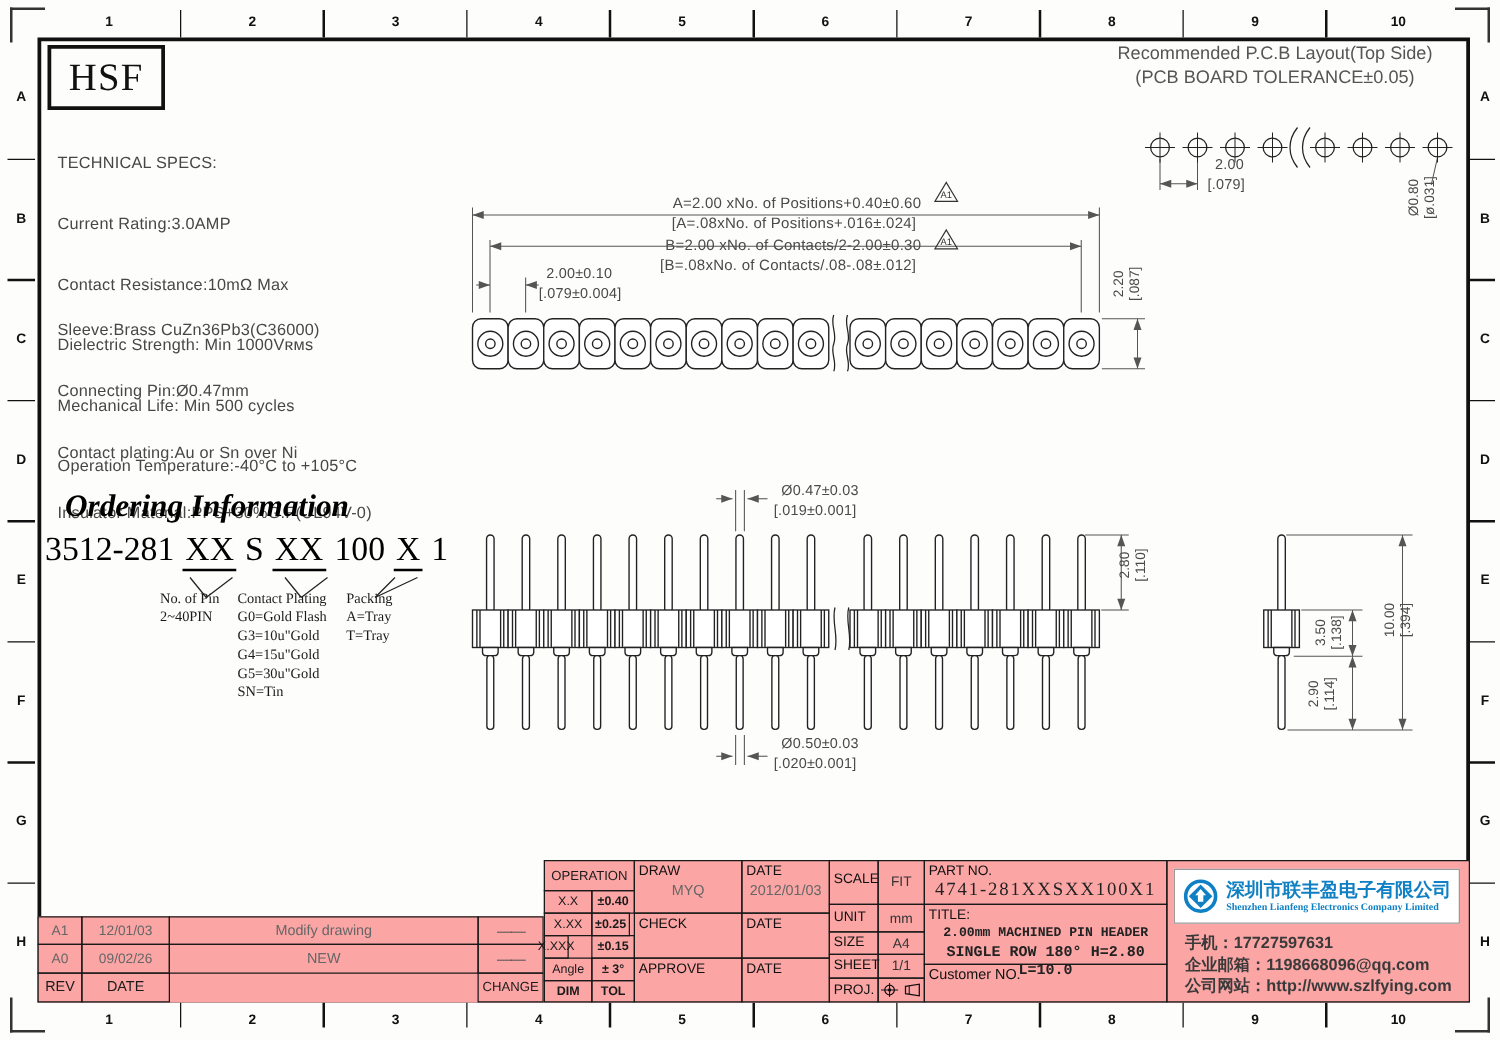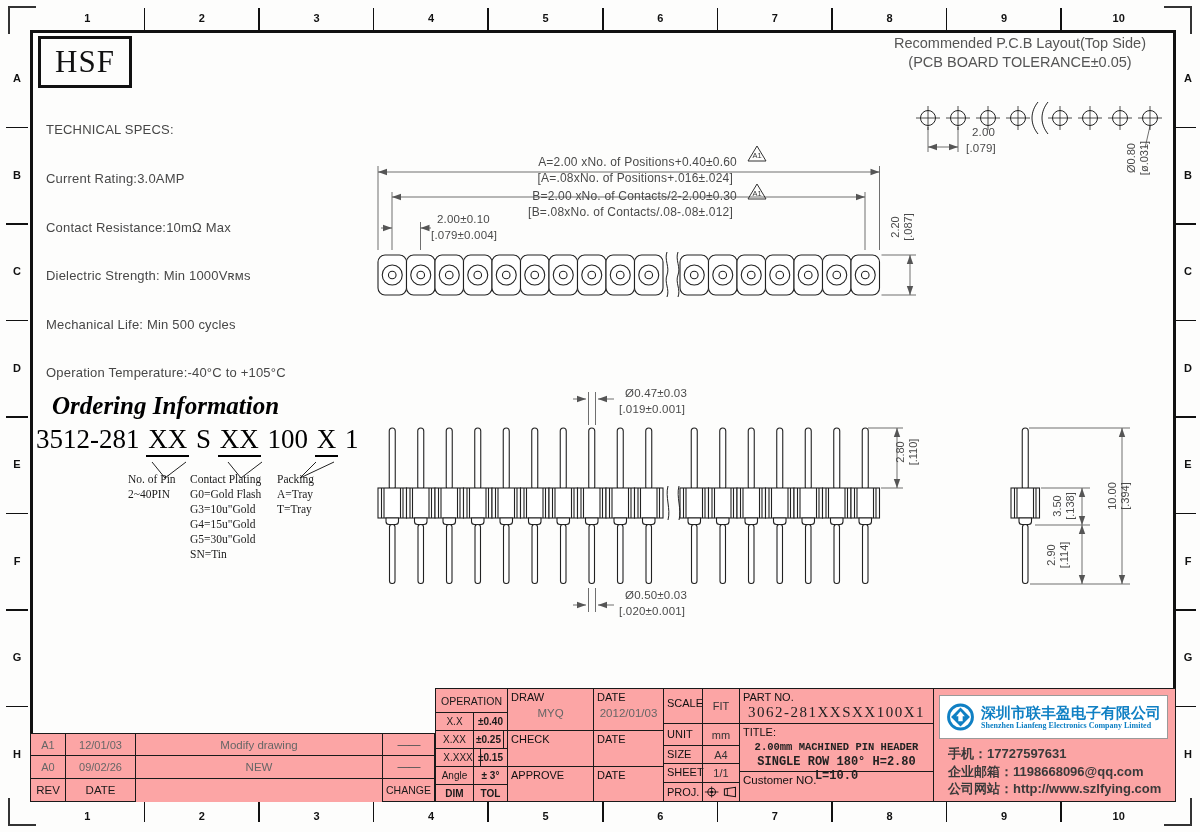--- a/index.html
+++ b/index.html
@@ -293,20 +293,26 @@
     </div>
 
   <div class="specs">
     <div>TECHNICAL SPECS:</div>
     <div>Current Rating:3.0AMP</div>
     <div>Contact Resistance:10mΩ Max</div>
     <div>Dielectric Strength: Min 1000Vʀᴍs</div>
     <div>Mechanical Life: Min 500 cycles</div>
     <div>Operation Temperature:-40°C to +105°C</div>
   </div>
+  <div class="specs" id="specs2">
+    <div>Sleeve:Brass CuZn36Pb3(C36000)</div>
+    <div>Connecting Pin:Ø0.47mm</div>
+    <div>Contact plating:Au or Sn over Ni</div>
+    <div>Insulator Material:PPS+30%G.F(UL94V-0)</div>
+  </div>
 
   <div id="pcbtitle">
     <div>Recommended P.C.B Layout(Top Side)</div>
     <div>(PCB BOARD TOLERANCE±0.05)</div>
   </div>
   <div class="dim" style="left:972px;top:126px;">2.00</div>
   <div class="dim" style="left:966px;top:142px;">[.079]</div>
   <div class="rdim" style="left:1110px;top:143px;">
     <div>Ø0.80</div>
     <div>[ø.031]</div>
@@ -383,21 +389,21 @@
     <div class="cell cc" style="left:352px;top:45px;width:53px;height:24px;font-size:10.5px;">CHANGE</div>
   </div>
 
   <div id="titleblock" style="left:435px;top:688px;width:741px;height:114px;">
 
     <div class="cell cc lblc" style="left:0;top:0;width:73px;height:25px;">OPERATION</div>
     <div class="cell cc" style="left:0;top:24px;width:39px;height:19px;font-size:10px;">X.X</div>
     <div class="cell cc" style="left:38px;top:24px;width:35px;height:19px;font-size:10px;font-weight:bold;">±0.40</div>
     <div class="cell cc" style="left:0;top:42px;width:39px;height:19px;font-size:10px;">X.XX</div>
     <div class="cell cc" style="left:38px;top:42px;width:31px;height:19px;font-size:10px;font-weight:bold;">±0.25</div>
-    <div class="cell cc" style="left:0;top:60px;width:46px;height:19px;font-size:10px;">X.XXX</div>
+    <div class="cell cc" style="left:0;top:60px;width:20px;height:19px;font-size:10px;">X.XXX</div>
     <div class="cell cc" style="left:38px;top:60px;width:35px;height:19px;font-size:10px;font-weight:bold;">±0.15</div>
     <div class="cell cc" style="left:0;top:78px;width:39px;height:19px;font-size:10px;">Angle</div>
     <div class="cell cc" style="left:38px;top:78px;width:35px;height:19px;font-size:10px;font-weight:bold;">± 3°</div>
     <div class="cell cc" style="left:0;top:96px;width:39px;height:18px;font-size:10px;font-weight:bold;">DIM</div>
     <div class="cell cc" style="left:38px;top:96px;width:35px;height:18px;font-size:10px;font-weight:bold;">TOL</div>
 
     <div class="cell" style="left:72px;top:0;width:87px;height:43px;">
       <span class="tl">DRAW</span>
       <span class="val" style="top:18px;">MYQ</span>
     </div>
@@ -443,21 +449,21 @@
         <circle cx="9" cy="7" r="1.6" fill="#111"></circle>
         <line x1="1" y1="7" x2="17" y2="7" stroke="#111" stroke-width="1"></line>
         <line x1="9" y1="0.5" x2="9" y2="13.5" stroke="#111" stroke-width="1"></line>
         <path d="M24,3.5 L37,1.5 L37,12.5 L24,10.5 Z" fill="none" stroke="#111" stroke-width="1.2"></path>
         <line x1="27.5" y1="3" x2="27.5" y2="11" stroke="#111" stroke-width="1"></line>
       </svg>
     </div>
 
     <div class="cell" style="left:304px;top:0;width:195px;height:36px;">
       <span class="tl">PART NO.</span>
-      <span class="val" style="top:15px;color:#222;font-family:'Liberation Serif',serif;font-size:15px;letter-spacing:1.5px;">3062-281XXSXX100X1</span>
+      <span class="val" style="top:15px;color:#222;font-family:'Liberation Serif',serif;font-size:15px;letter-spacing:1.5px;">4741-281XXSXX100X1</span>
     </div>
     <div class="cell" style="left:304px;top:35px;width:195px;height:49px;">
       <span class="tl">TITLE:</span>
       <span class="val mono" style="top:17px;color:#222;font-size:10.5px;font-weight:bold;">2.00mm MACHINED PIN HEADER</span>
       <span class="val mono" style="top:31px;color:#222;font-size:12px;font-weight:bold;">SINGLE ROW 180° H=2.80 L=10.0</span>
     </div>
     <div class="cell" style="left:304px;top:83px;width:195px;height:31px;">
       <span class="tl" style="font-size:11.5px;">Customer NO.</span>
     </div>
 

